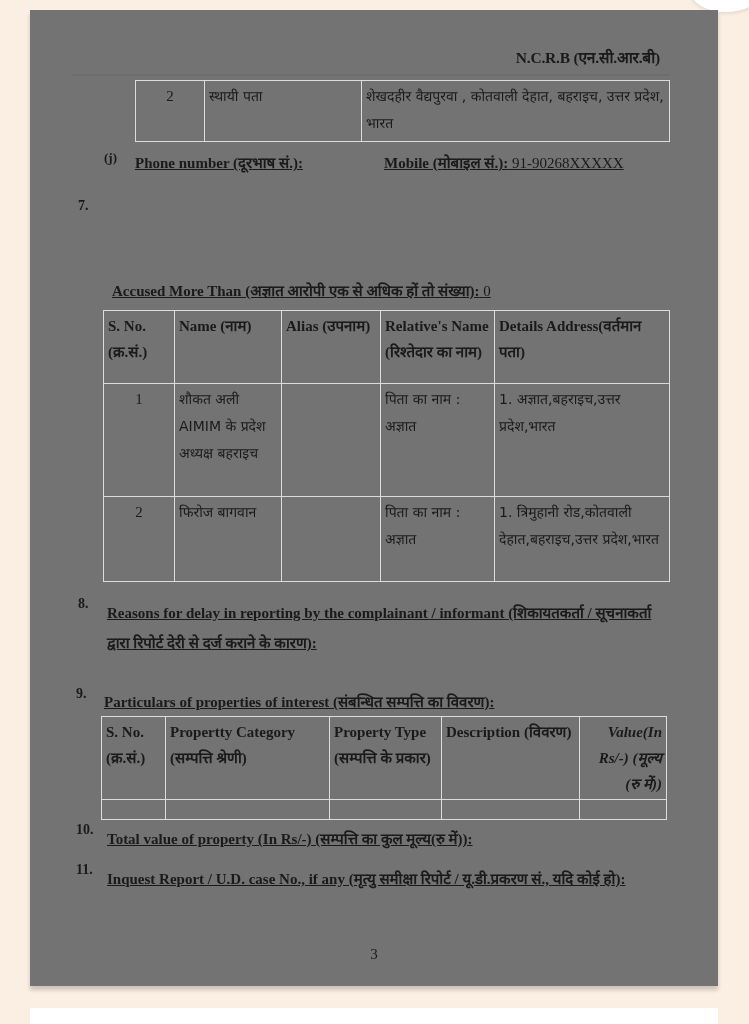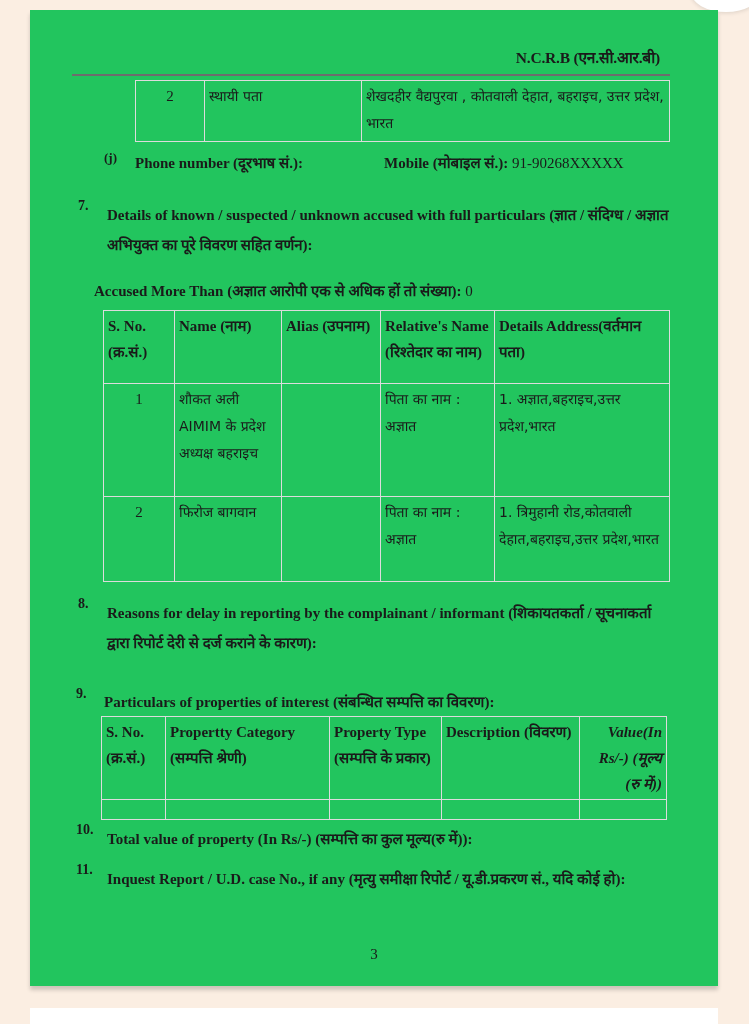--- a/index.html
+++ b/index.html
@@ -8,21 +8,21 @@
     background:#fbeee2;
     font-family:"Liberation Serif", "DejaVu Serif", serif;
     color:#1a1a1a;
   }
   .corner-badge {
     position:absolute; right:-12px; top:-28px; width:70px; height:40px;
     border-radius:50%; background:#fff; box-shadow:0 1px 4px rgba(0,0,0,0.12);
   }
   .page {
     position:absolute; left:30px; top:10px; width:688px; height:976px;
-    background:#22c55e;
+    background:#737373;
     box-shadow:0 4px 4px rgba(0,0,0,0.18);
   }
   .next-page {
     position:absolute; left:30px; top:1008px; width:688px; height:40px;
     background:#fff;
   }
   .abs { position:absolute; }
   .hdr-org {
     right:58px; top:36px; font-weight:bold; font-size:15.5px;
     letter-spacing:-0.2px;
@@ -33,21 +33,21 @@
   table { border-collapse:collapse; position:absolute; }
   td, th {
     border:1px solid #dcdcdc; vertical-align:top; text-align:left;
     font-size:15px; line-height:26px; padding:2px 4px;
     font-weight:normal;
   }
   th { font-weight:bold; }
   .deva { font-family:"DejaVu Sans", sans-serif; font-size:14px; line-height:27px; }
   .num { text-align:center; }
   .sec-num { font-weight:bold; font-size:14px; }
-  .sec-text { font-weight:bold; font-size:15px; line-height:30px; }
+  .sec-text { font-weight:bold; font-size:15px; line-height:30px;text-decoration:underline; }
   .plain { font-weight:normal; }
   .right { text-align:right;font-style:italic; }
   .pageno { left:0; width:688px; top:936px; text-align:center; font-size:15px; }
 </style>
 </head>
 <body>
 
 <div class="corner-badge"></div>
 
 <div class="page">
@@ -66,23 +66,22 @@
     </table>
 
   <div class="abs" style="left:74px; top:140px; font-size:13px; font-weight:bold;">(j)</div>
   <div class="abs sec-text" style="left:105px; top:138px;"><span>Phone number (दूरभाष सं.):</span></div>
   <div class="abs sec-text" style="left:354px; top:138px;">
     <span>Mobile (मोबाइल सं.):</span>
     <span class="plain">91-90268XXXXX</span>
   </div>
 
   <div class="abs sec-num" style="left:48px; top:188px;">7.</div>
-  <div class="abs sec-text" style="left:77px; top:190px; width:565px;">Details of known / suspected / unknown accused with full particulars (ज्ञात / संदिग्ध / अज्ञात अभियुक्त का पूरे विवरण सहित वर्णन):</div>
 
-  <div class="abs sec-text" style="left:64px; top:266px;text-align:right;">
+  <div class="abs sec-text" style="left:82px; top:266px;text-align:right;">
     <span>Accused More Than (अज्ञात आरोपी एक से अधिक हों तो संख्या):</span>
     <span class="plain">0</span>
   </div>
 
   <table style="left:73px; top:300px; width:567px;">
     <tbody>
         <tr>
       <th style="width:62px; height:68px;">S. No. (क्र.सं.)</th>
       <th style="width:98px;">Name (नाम)</th>
       <th style="width:90px;">Alias (उपनाम)</th>

